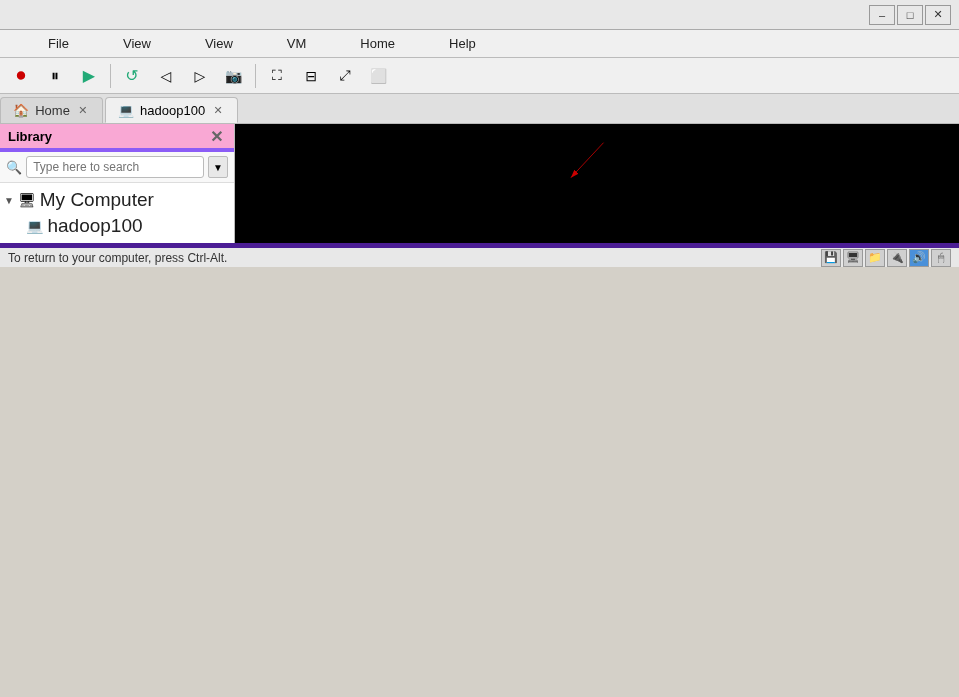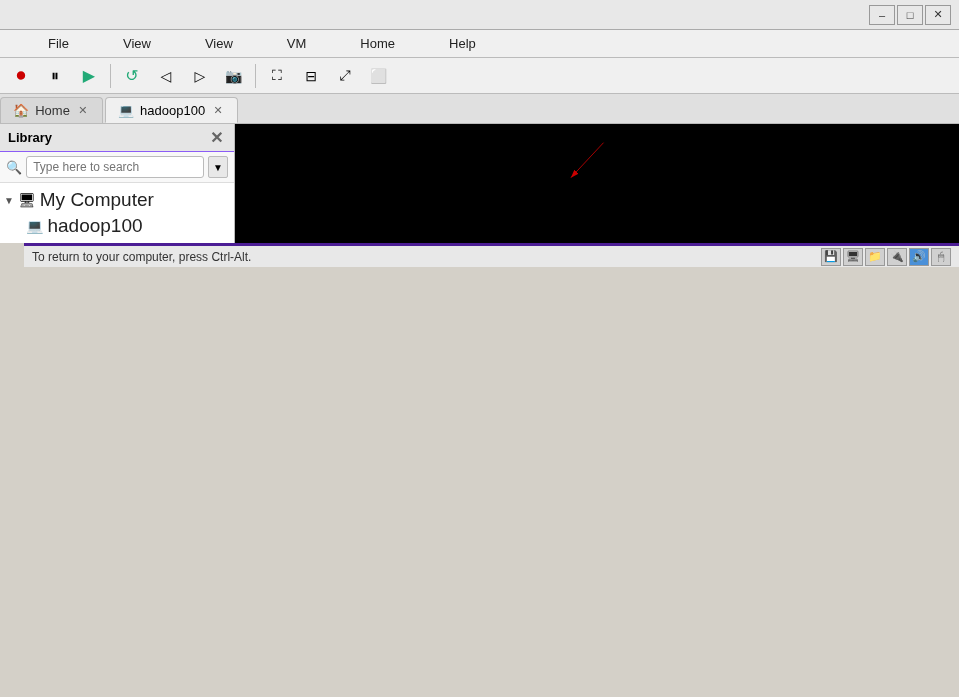--- a/index.html
+++ b/index.html
@@ -139,26 +139,26 @@
     .sidebar {
       width: 235px;
       background: #fff;
       border-right: 1px solid #bbb;
       display: flex;
       flex-direction: column;
       min-width: 235px;
     }
     .sidebar-header {
       height: 28px;
-      background: #e5e5e5;
+      background: #f9a8d4;
       display: flex;
       align-items: center;
       justify-content: space-between;
       padding: 0 8px;
-      border-bottom: 1px solid #8b5cf6;
+      border-bottom: 4px solid #8b5cf6;
       font-weight: bold;
       font-size: 13px;
     }
     .sidebar-close {
       cursor: pointer;
       font-size: 16px;
       color: #666;
       width: 18px;
       height: 18px;
       display: flex;
@@ -251,28 +251,27 @@
       left: 0;
       width: 100%;
       height: 100%;
       pointer-events: none;
     }
 
     
     .status-bar {
       height: 24px;
       background: #e8e8e8;
-      border-top: 3px solid #4c1d95;
+      border-top: 5px solid #4c1d95;
       display: flex;
       align-items: center;
       justify-content: space-between;
       padding: 0 8px;
       font-size: 12px;
       color: #333;
-      margin-left: 24px;
     }
     .status-icons {
       display: flex;
       align-items: center;
       gap: 2px;
     }
     .status-icon {
       width: 20px;
       height: 18px;
       background: #d0d0d0;

